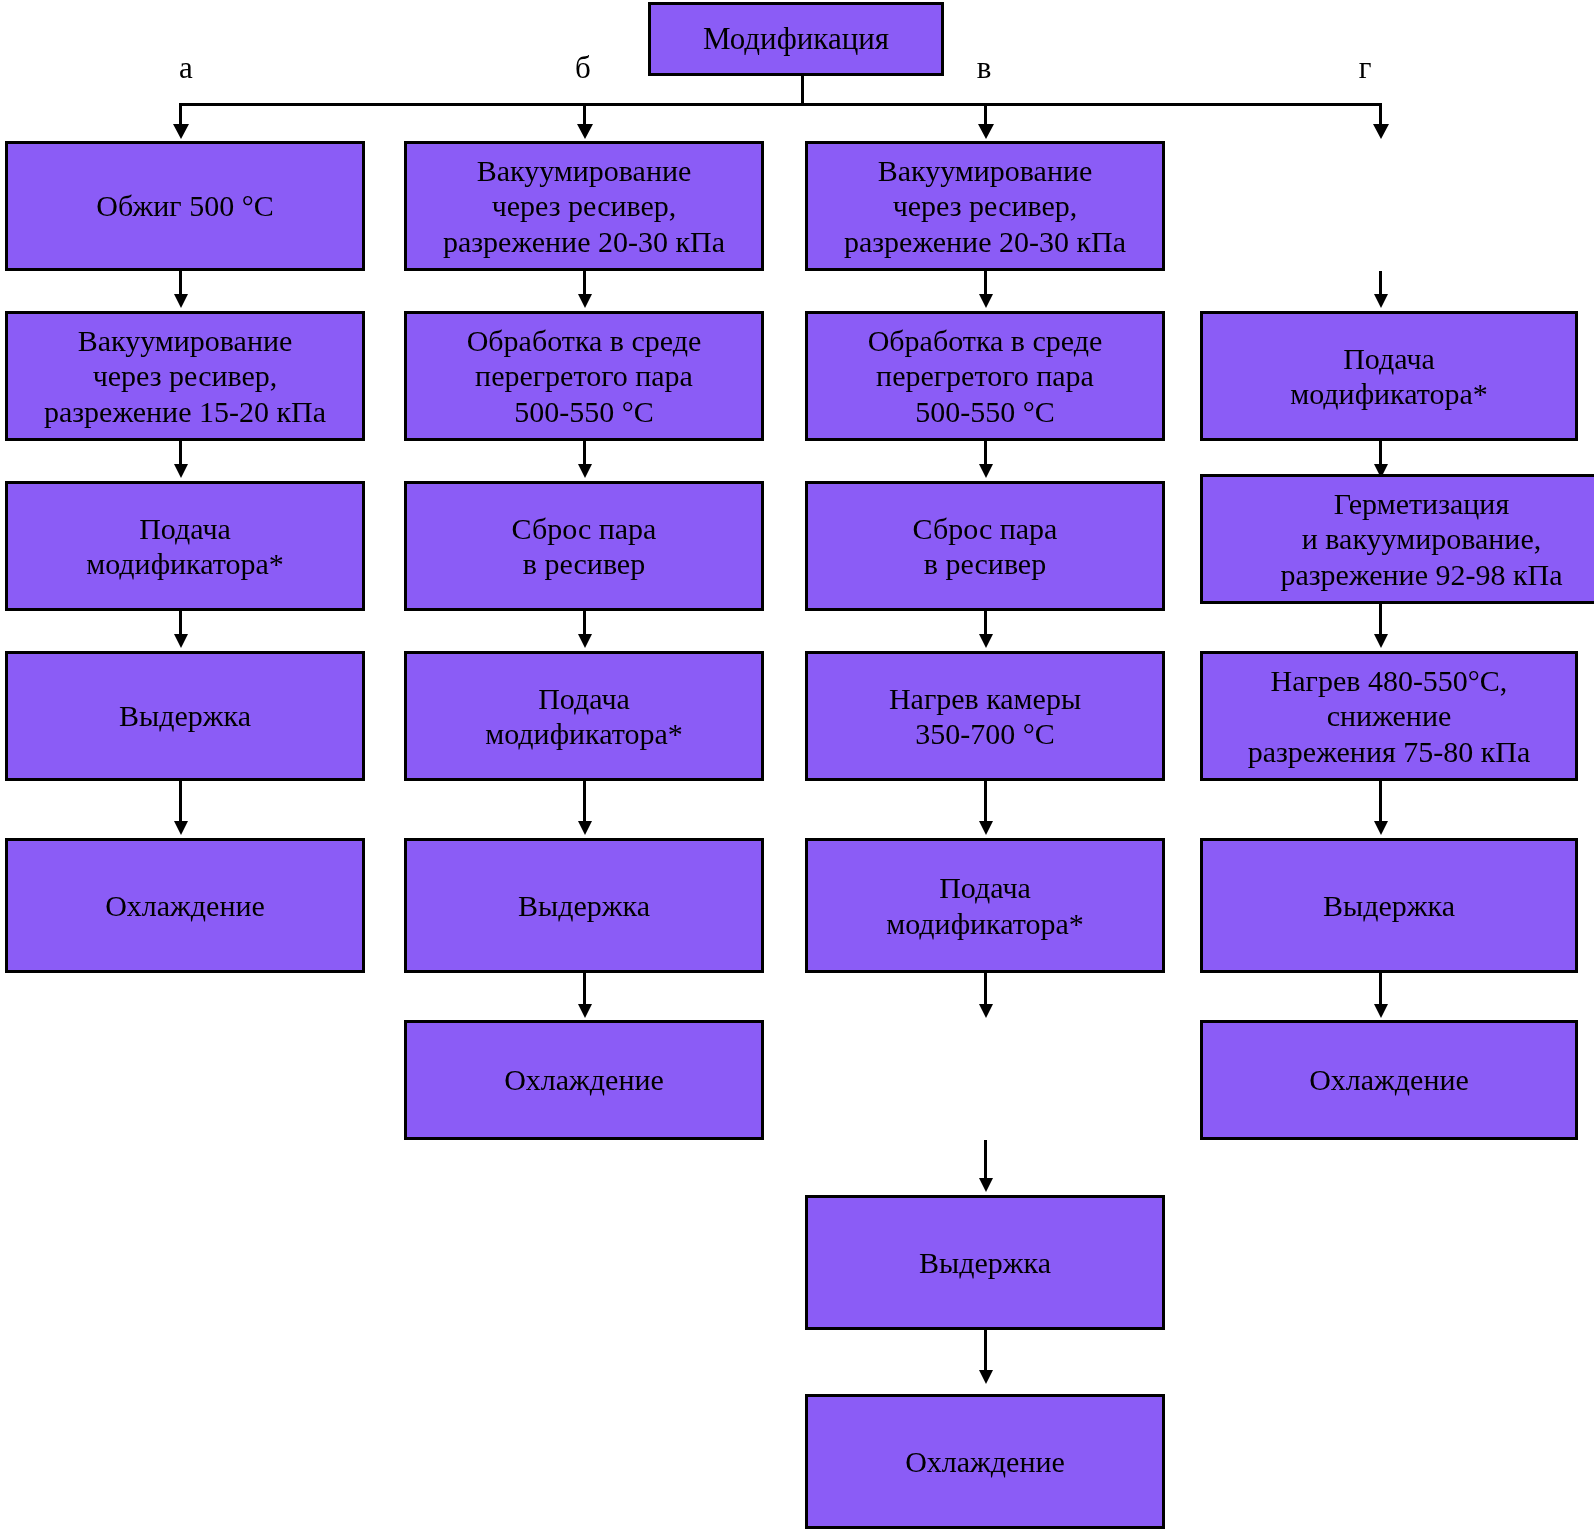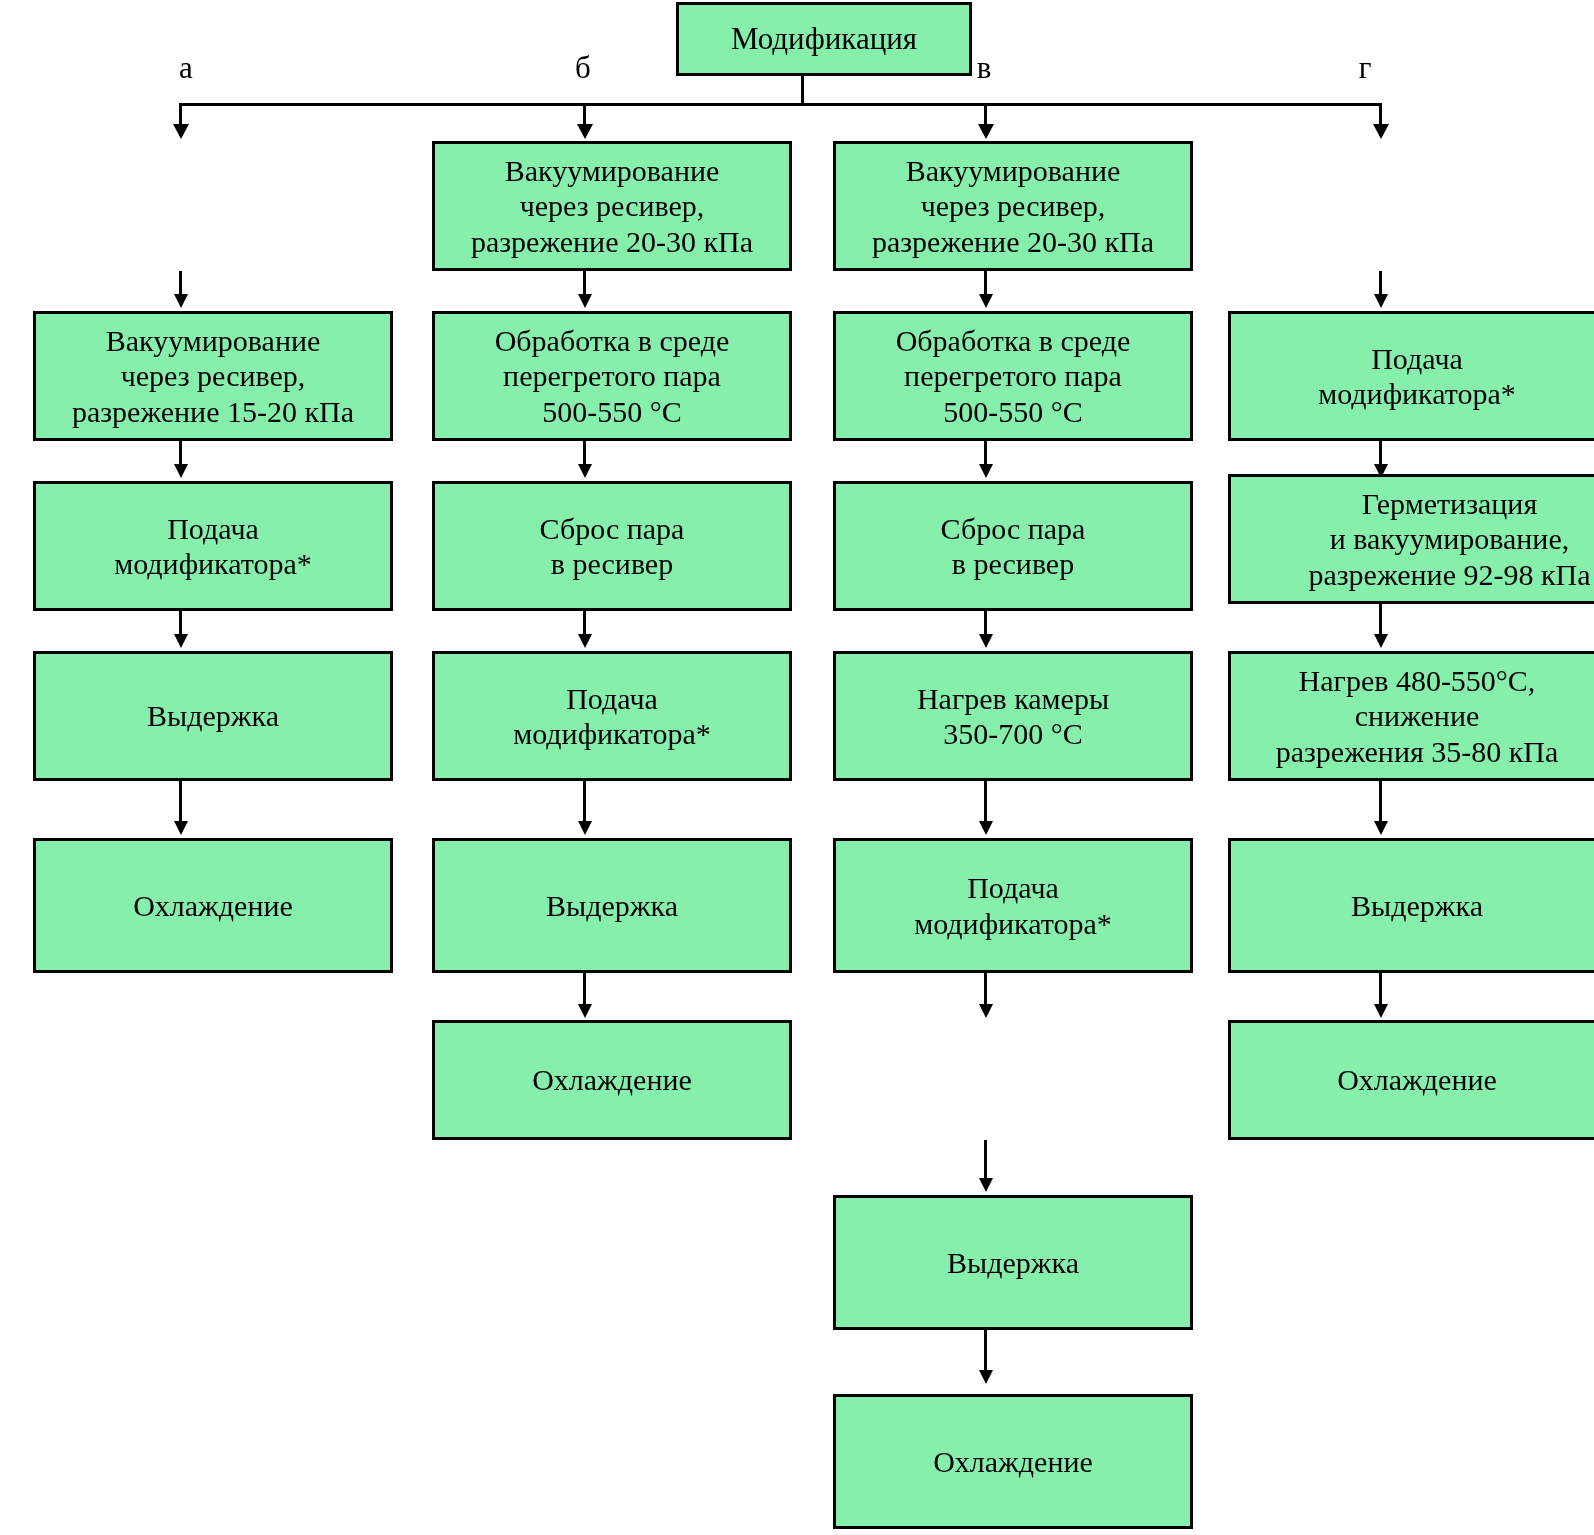--- a/index.html
+++ b/index.html
@@ -15,26 +15,25 @@
     position: relative;
     width: 1594px;
     height: 1535px;
     background: #ffffff;
     overflow: hidden;
   }
   .node {
     position: absolute;
     box-sizing: border-box;
     border: 3px solid #000000;
-    background: #86efac;
+    background: #8b5cf6;
     display: flex;
     align-items: center;
     justify-content: center;
     text-align: center;
-    margin-left: 28px;
   }
   .node .node-label {
     display: block;
     font-size: 30px;
     line-height: 1.18;
     white-space: pre-line;
     padding: 0 8px;
   }
   .root-node {
     border-width: 3px;
@@ -87,20 +86,23 @@
   <div class="hline" style="left:179px; top:103px; width:1203px;"></div>
 
   <div class="branch-letter" style="left:166px; top:52px;">а</div>
   <div class="branch-letter" style="left:563px; top:52px;">б</div>
   <div class="branch-letter" style="left:964px; top:52px;">в</div>
   <div class="branch-letter" style="left:1345px; top:52px;">г</div>
 
   <div class="vline" style="left:179px; top:103px; height:23px;"></div>
   <div class="arrow" style="left:173px; top:124px;"></div>
 
+  <div class="node" style="left:5px; top:141px; width:360px; height:130px;">
+    <span class="node-label">Обжиг 500 °С</span>
+  </div>
   <div class="vline" style="left:179px; top:271px; height:25px;"></div>
   <div class="arrow arrow-thin" style="left:174px; top:294px;"></div>
 
   <div class="node" style="left:5px; top:311px; width:360px; height:130px;">
     <span class="node-label">Вакуумирование
 через ресивер,
 разрежение 15-20 кПа</span>
   </div>
   <div class="vline" style="left:179px; top:441px; height:25px;"></div>
   <div class="arrow arrow-thin" style="left:174px; top:464px;"></div>
@@ -235,21 +237,21 @@
     <span class="node-label">Герметизация
 и вакуумирование,
 разрежение 92-98 кПа</span>
   </div>
   <div class="vline" style="left:1379px; top:604px; height:32px;"></div>
   <div class="arrow arrow-thin" style="left:1374px; top:634px;"></div>
 
   <div class="node" style="left:1200px; top:651px; width:378px; height:130px;">
     <span class="node-label">Нагрев 480-550°С,
 снижение
-разрежения 35-80 кПа</span>
+разрежения 75-80 кПа</span>
   </div>
   <div class="vline" style="left:1379px; top:781px; height:42px;"></div>
   <div class="arrow arrow-thin" style="left:1374px; top:821px;"></div>
 
   <div class="node" style="left:1200px; top:838px; width:378px; height:135px;">
     <span class="node-label">Выдержка</span>
   </div>
   <div class="vline" style="left:1379px; top:973px; height:33px;"></div>
   <div class="arrow arrow-thin" style="left:1374px; top:1004px;"></div>
 

